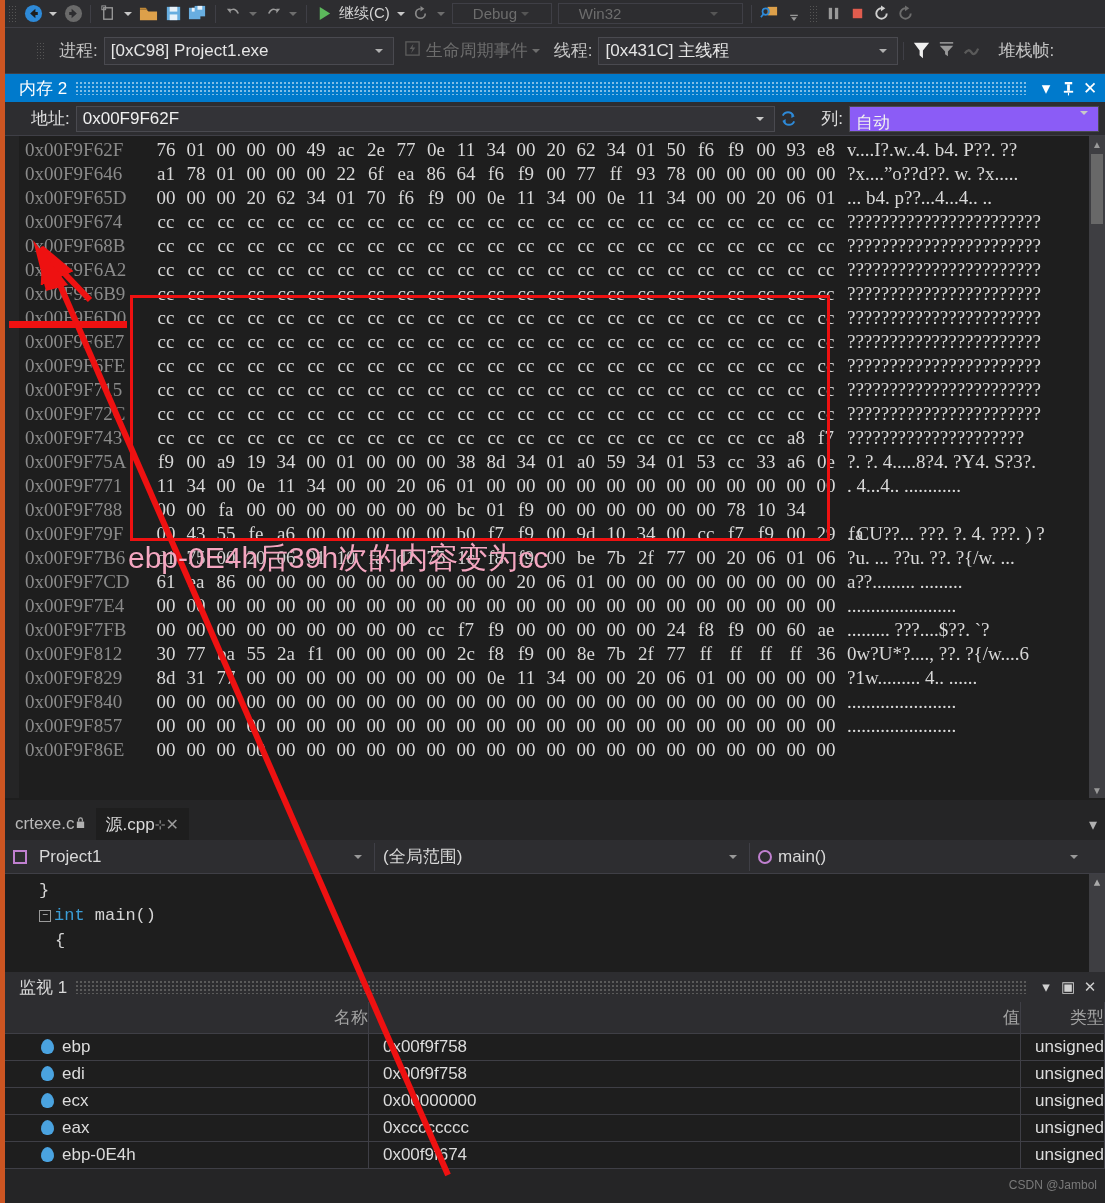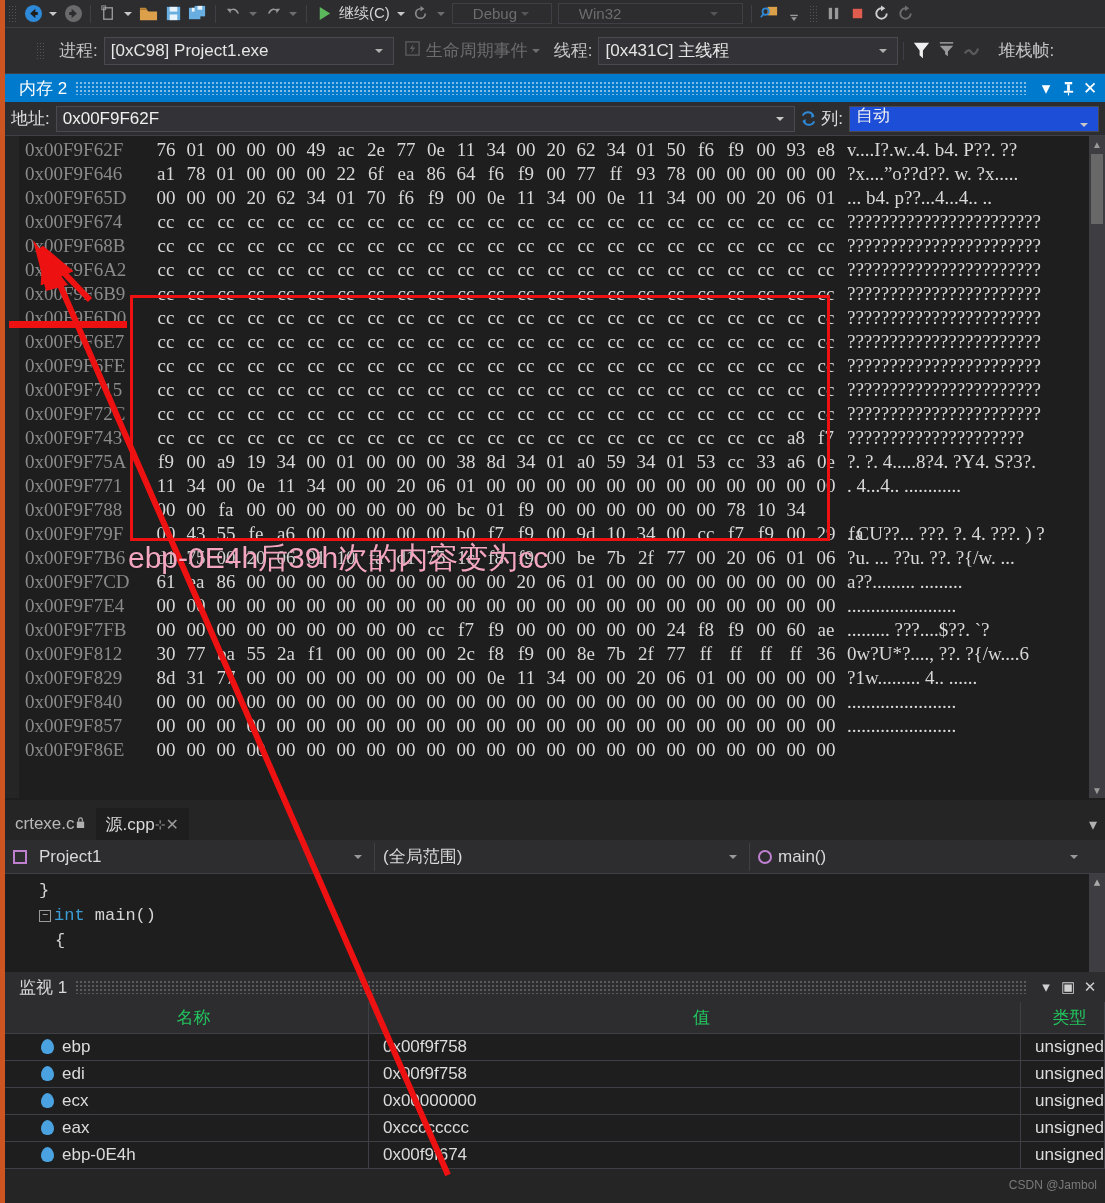--- a/index.html
+++ b/index.html
@@ -64,31 +64,31 @@
   }
   .mem-title .dots { flex: 1; height: 14px; margin: 0 8px;
     background-image: radial-gradient(rgba(255,255,255,.5) 1px, transparent 1px);
     background-size: 4px 4px; }
   .mem-title .tbtn { width: 22px; height: 24px; display: flex; align-items: center;
     justify-content: center; color: #fff; font-size: 17px; }
   .mem-toolbar {
     height: 34px; background: #2d2d30; display: flex; align-items: center;
     padding: 0 6px; border-bottom: 1px solid #3f3f46;
   }
-  .mt-label { color: #e0e0e0; font-size: 17px; margin: 0 6px 0 0; }
+  .mt-label { color: #e0e0e0; font-size: 17px; margin: 0 6px 0 20px; }
   .addr-box {
     flex: 1; height: 26px; background: #333337; border: 1px solid #4a4a50;
     display: flex; align-items: center; justify-content: space-between;
     padding: 0 6px; color: #f0f0f0; font-size: 17px;
   }
   .refresh-ico { width: 26px; height: 26px; display: flex; align-items: center;
     justify-content: center; color: #2e8ad8; font-size: 18px; }
   .col-box {
-    width: 250px; height: 26px; background: #1d4ed8; border: 1px solid #4a4a50;
-    display: flex; align-items: flex-end; justify-content: space-between;
+    width: 250px; height: 26px; background: #8b5cf6; border: 1px solid #4a4a50;
+    display: flex; align-items: flex-start; justify-content: space-between;
     padding: 4px 6px; color: #f0f0f0; font-size: 17px;
   }
   .mem-body {
     position: relative; height: 662px; background: #1e1e1e; overflow: hidden;
     display: flex;
   }
   .mem-gutter { width: 14px; background: #252526; flex: none; }
   .mem-rows { flex: 1; padding-top: 2px; }
   .mrow {
     display: flex; height: 24px; align-items: center;
@@ -161,22 +161,22 @@
     height: 30px; background: #2d2d30; display: flex; align-items: center;
     padding: 0 4px 0 14px; color: #d8d8d8; font-size: 17px;
   }
   .watch-title .dots { flex: 1; height: 14px; margin: 0 8px;
     background-image: radial-gradient(#5a5a5a 1px, transparent 1px);
     background-size: 4px 4px; }
   .watch-title .tbtn { width: 22px; height: 22px; display: flex; align-items: center;
     justify-content: center; color: #d0d0d0; font-size: 15px; }
   .wtable { width: 100%; border-collapse: collapse; }
   .wtable th {
-    background: #2d2d30; color: #22c55e; font-size: 17px; font-weight: normal;
-    text-align: center; padding: 4px 0 4px 14px; height: 28px;
+    background: #2d2d30; color: #a3a3a3; font-size: 17px; font-weight: normal;
+    text-align: right; padding: 4px 0 4px 14px; height: 28px;
     border-right: 1px solid #3f3f46; border-bottom: 1px solid #3f3f46;
   }
   .wtable td {
     background: #1e1e1e; color: #dcdcdc; font-size: 17px;
     padding: 3px 0 3px 14px; height: 26px;
     border-right: 1px solid #3f3f46; border-bottom: 1px solid #3f3f46;
   }
   .col-name { width: 365px; }
   .col-val { width: 655px; }
   .wicon { display: inline-block; width: 13px; height: 15px; margin-right: 8px;

